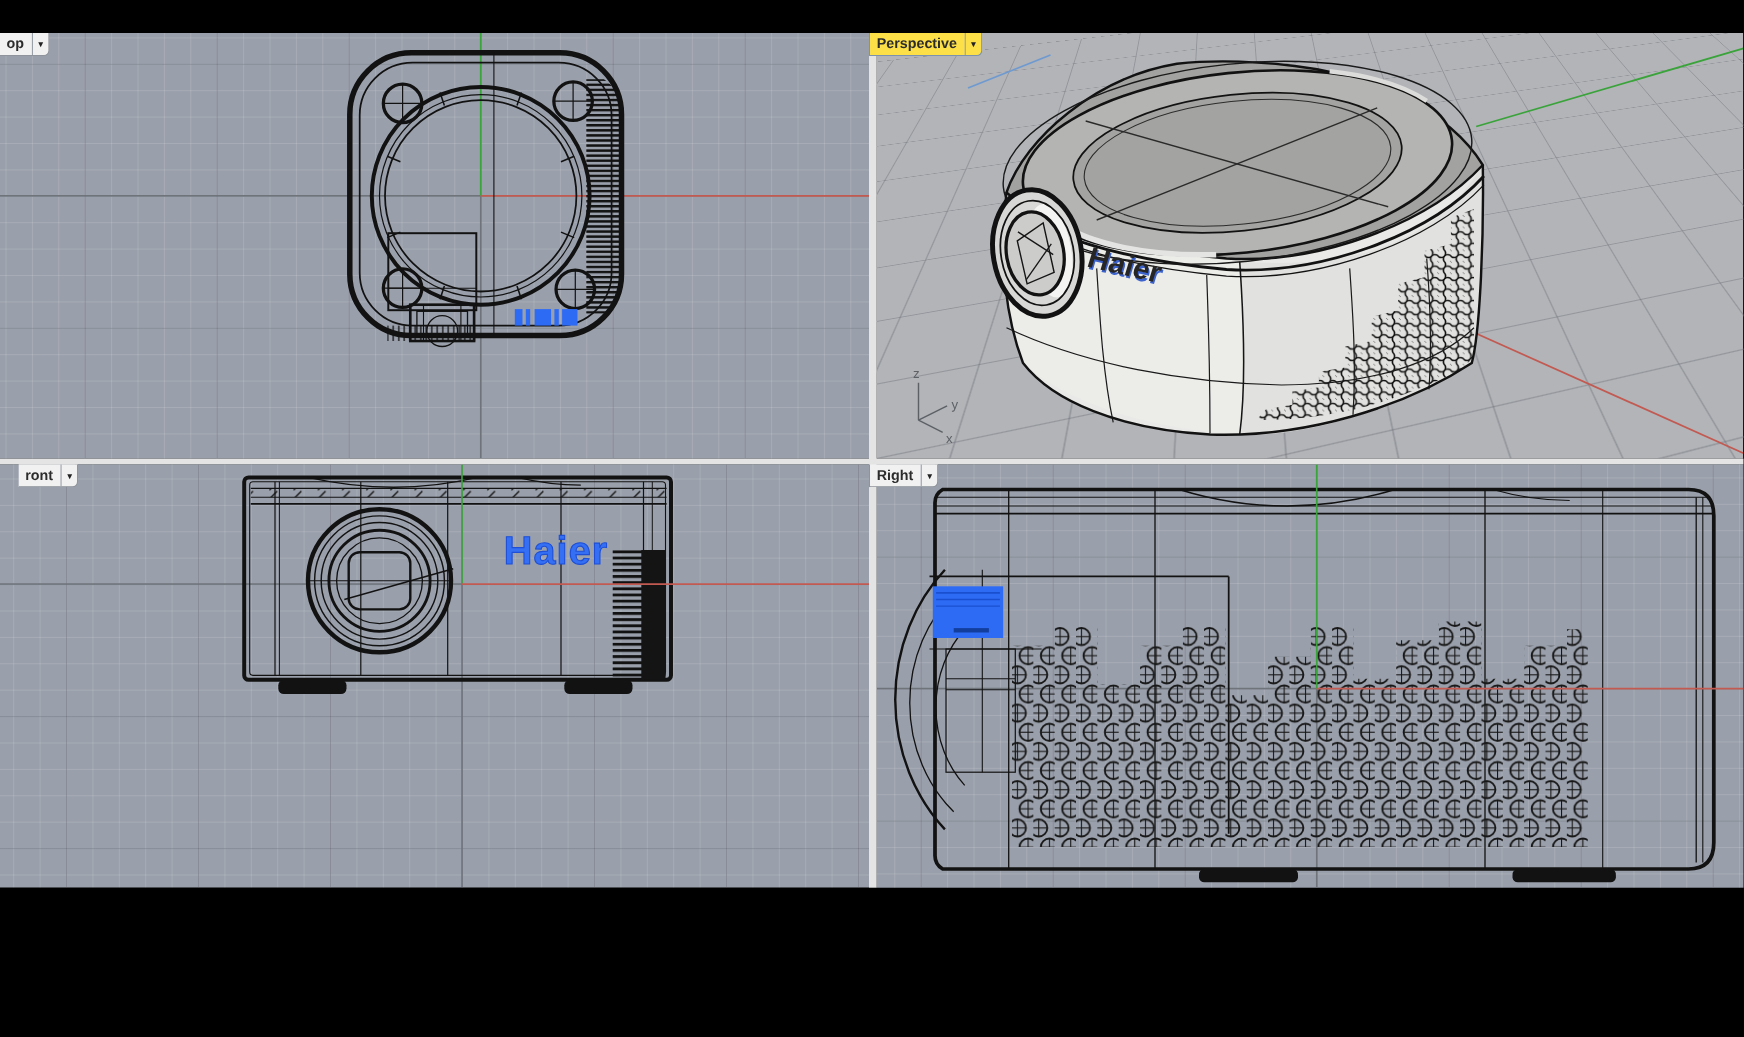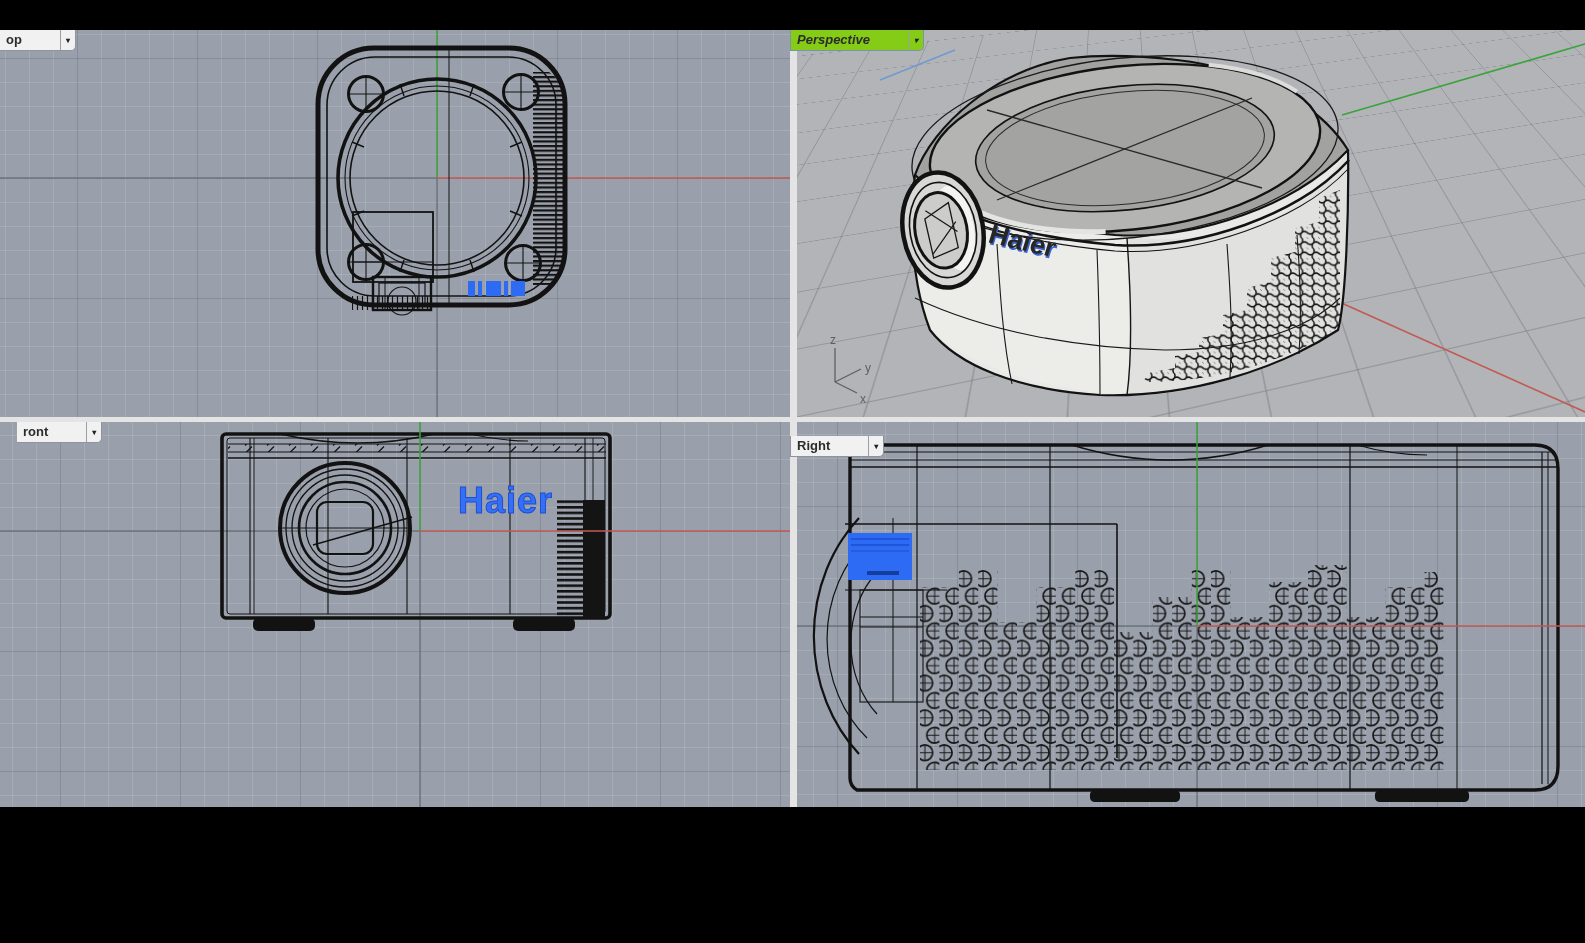--- a/index.html
+++ b/index.html
@@ -31,29 +31,29 @@
     background-size:64px 64px;
     transform:perspective(760px) rotateX(56deg) rotateZ(-16deg);
     transform-origin:42% 22%;}
 
   .divider{position:absolute;background:#e4e4e4;z-index:3;}
   #div-v{left:790px;top:30px;width:7px;height:777px;}
   #div-h{left:0;top:417px;width:1585px;height:5px;}
 
   .vtab{position:absolute;display:flex;align-items:stretch;z-index:6;
     font-weight:bold;font-size:13px;color:#2c2c2c;background:#f1f1f1;
-    border:1px solid #8f949c;border-top:none;border-radius:0 0 5px 0;overflow:hidden;line-height:15px;gap:31px;}
+    border:1px solid #8f949c;border-top:none;border-radius:0 0 5px 0;overflow:hidden;line-height:15px;}
   .vtab .lbl{padding:2px 7px 3px 6px;}
   .vtab .arr{display:flex;align-items:center;padding:0 5px;border-left:1px solid #9aa0a8;font-size:8px;color:#222;}
-  .vtab.active{background:#84cc16;border-color:#7d93ad;font-style:italic;}
+  .vtab.active{background:#fde047;border-color:#7d93ad;}
   .vtab.cut{border-left:none;border-radius:0 0 5px 0;}
   #tab-top  {left:0;  top:30px;}
   #tab-persp{left:790px;top:30px;}
   #tab-front{left:0;  top:422px;margin-left:17px;}
-  #tab-right{left:790px;top:436px;justify-content:space-between;}
+  #tab-right{left:790px;top:422px;justify-content:space-between;}
 
   svg{position:absolute;left:0;top:0;}
   .gizmo-letter{font-family:"Liberation Sans",sans-serif;font-size:12px;fill:#5d6166;}
 </style>
 </head>
 <body>
 
 <div class="screen">
 
   <div class="bar" id="topbar"></div>

